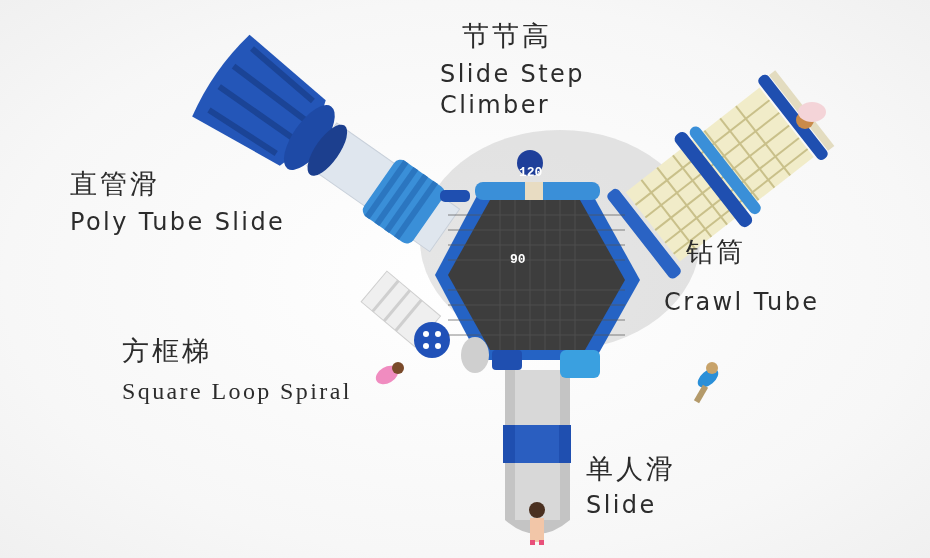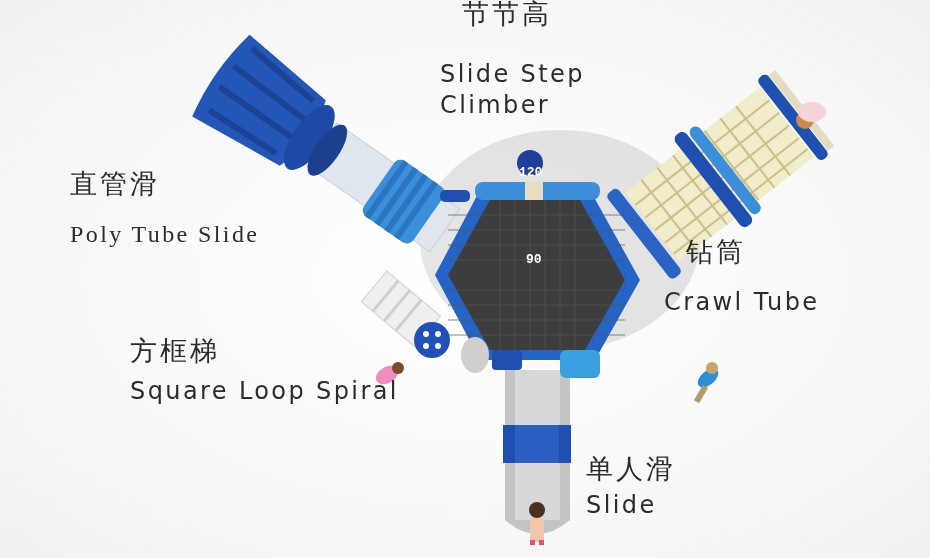--- a/index.html
+++ b/index.html
@@ -127,43 +127,43 @@
     <rect x="525" y="182" width="18" height="18" fill="#e8dcc2"></rect>
     <circle cx="530" cy="163" r="13" fill="#1f3f9a"></circle>
     <rect x="440" y="190" width="30" height="12" rx="5" fill="#1f4fb0"></rect>
     <rect x="560" y="350" width="40" height="28" rx="6" fill="#3aa0e0"></rect>
     <rect x="492" y="350" width="30" height="20" rx="4" fill="#1f4fb0"></rect>
     <ellipse cx="475" cy="355" rx="14" ry="18" fill="#cfcfcf"></ellipse>
   </g>
 </svg>
 
 <div class="num" style="left:519px;top:165px;">120</div>
-<div class="num" style="left:510px;top:252px;margin-left:16px;">90</div>
+<div class="num" style="left:510px;top:252px;">90</div>
 
-<div class="label" style="left:462px;top:0;text-align:center;">
+<div class="label" style="left:462px;top:22px;text-align:center;">
   <div class="zh">节节高</div>
 </div>
 <div class="label" style="left:440px;top:62px;">
   <div class="en">Slide Step</div>
   <div class="en" style="margin-top:6px;">Climber</div>
 </div>
 
 <div class="label" style="left:70px;top:170px;">
   <div class="zh">直管滑</div>
-  <div class="en" style="margin-top:24px;font-family:Liberation Serif, serif;">Poly Tube Slide</div>
+  <div class="en" style="margin-top:12px;">Poly Tube Slide</div>
 </div>
 
 <div class="label" style="left:686px;top:238px;">
   <div class="zh">钻筒</div>
 </div>
 <div class="label" style="left:664px;top:290px;">
   <div class="en">Crawl Tube</div>
 </div>
 
-<div class="label" style="left:130px;top:337px;">
+<div class="label" style="left:122px;top:337px;font-family:Liberation Serif, serif;">
   <div class="zh">方框梯</div>
   <div class="en" style="margin-top:14px;">Square Loop Spiral</div>
 </div>
 
 <div class="label" style="left:586px;top:455px;">
   <div class="zh">单人滑</div>
   <div class="en" style="margin-top:10px;">Slide</div>
 </div>
 
 </body></html>

